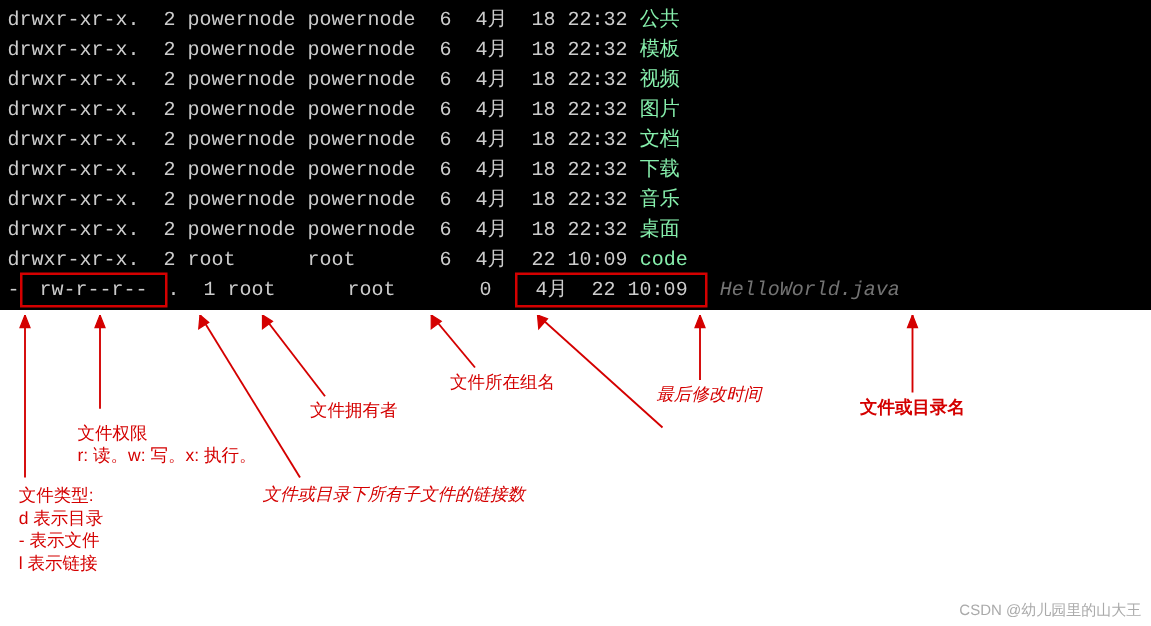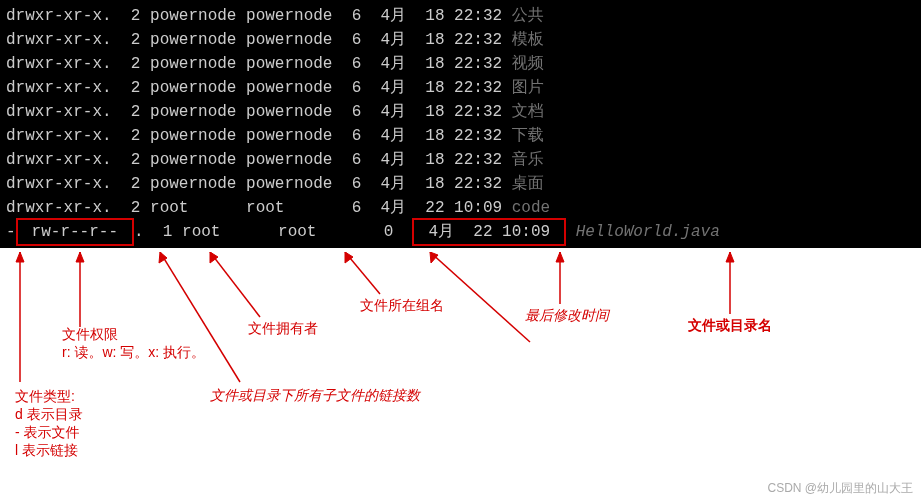--- a/index.html
+++ b/index.html
@@ -14,21 +14,21 @@
     .terminal {
       background: #000;
       color: #ccc;
       padding: 4px 6px;
       font-size: 16px;
       line-height: 1.5;
       white-space: pre;
     }
     .row { display: block; }
     .perms, .links, .owner, .group, .size, .date { color: #ccc; }
-    .name-dir { color: #737373; }
+    .name-dir { color: #86efac; }
     .name-file { color: #737373; font-style: italic; }
     .box-red {
       border: 2px solid #d40000;
       display: inline-block;
       padding: 0 14px;
       margin: -2px 0;
     }
     .annotations {
       position: absolute;
       top: 252px;
@@ -72,21 +72,21 @@
   </svg>
   <div class="ann" style="left:15px; top:136px;">文件类型:
 d 表示目录
 - 表示文件
 l 表示链接</div>
 
   <svg class="arrow" style="left:70px; top:0px;" width="20" height="80">
     <line x1="10" y1="0" x2="10" y2="75" stroke="#d40000" stroke-width="1.5"></line>
     <polygon points="10,0 6,10 14,10"></polygon>
   </svg>
-  <div class="ann" style="left:62px; top:74px;">文件权限
+  <div class="ann" style="left:62px; top:86px;">文件权限
 r: 读。w: 写。x: 执行。</div>
 
   <svg class="arrow" style="left:150px; top:0px;" width="100" height="140">
     <line x1="10" y1="0" x2="90" y2="130" stroke="#d40000" stroke-width="1.5"></line>
     <polygon points="10,0 9,11 17,6"></polygon>
   </svg>
   <div class="ann" style="left:210px; top:135px;font-style:italic;">文件或目录下所有子文件的链接数</div>
 
   <svg class="arrow" style="left:200px; top:0px;" width="80" height="75">
     <line x1="10" y1="0" x2="60" y2="65" stroke="#d40000" stroke-width="1.5"></line>

